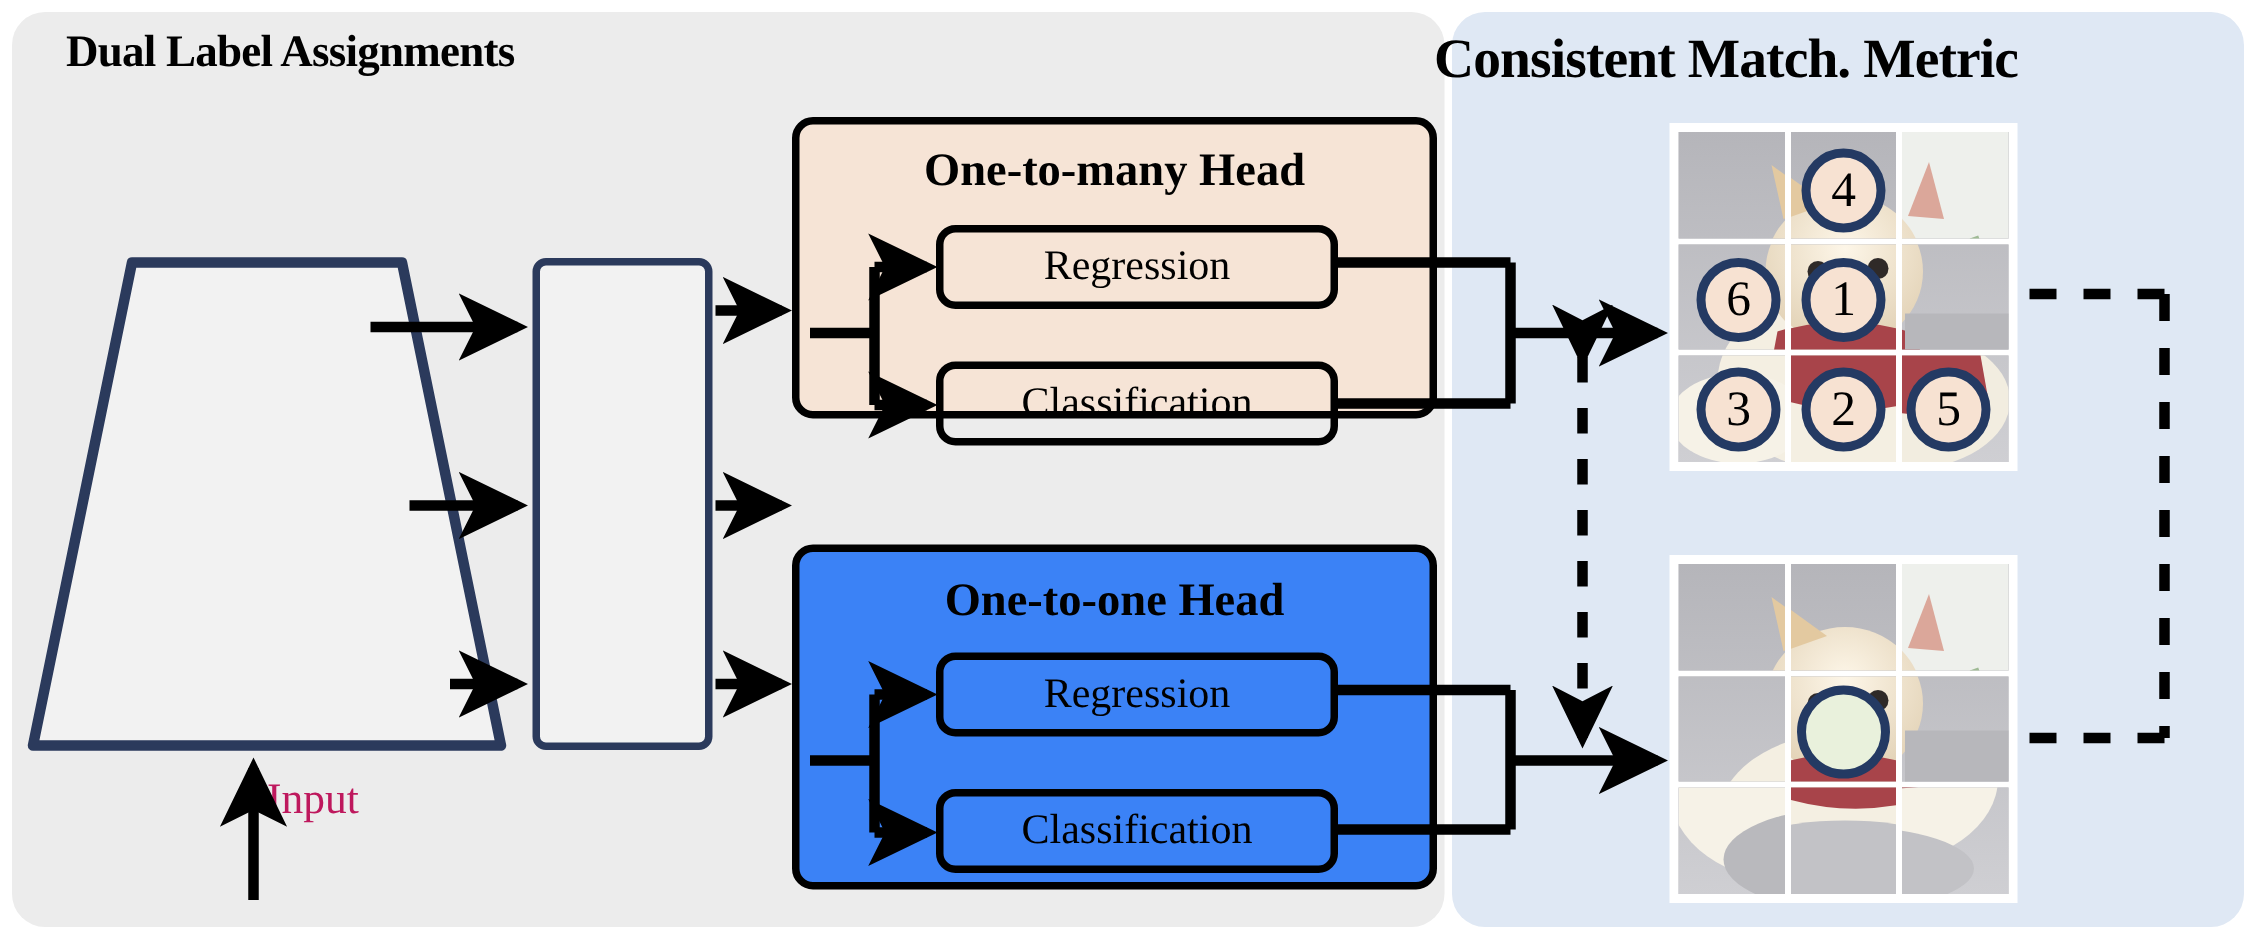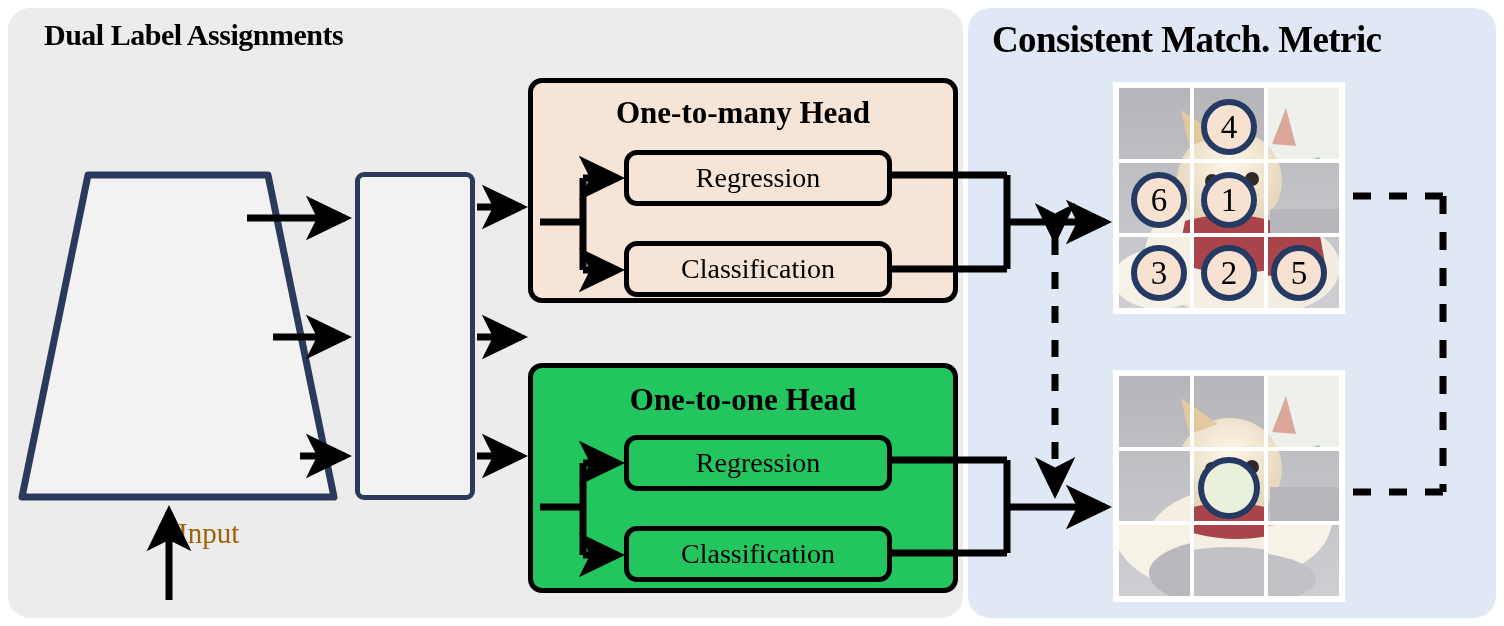--- a/index.html
+++ b/index.html
@@ -6,40 +6,40 @@
   body{width:1504px;height:626px;overflow:hidden;font-family:"Liberation Serif",serif;}
   #stage{position:relative;width:1504px;height:626px;}
 
   .panel{position:absolute;border-radius:22px;}
   #panel-left{left:8px;top:8px;width:955px;height:610px;background:#ececec;}
   #panel-right{left:968px;top:8px;width:528px;height:610px;background:#dfe8f4;}
 
   .panel-title{position:absolute;font-weight:bold;color:#000;
     font-family:"Liberation Serif",serif;white-space:nowrap;}
   #title-left{left:44px;top:18px;font-size:30px;letter-spacing:-0.5px;}
-  #title-right{left:992px;top:18px;font-size:37px;letter-spacing:-0.6px;}
+  #title-right{left:956px;top:18px;font-size:37px;letter-spacing:-0.6px;}
 
   
   #backbone-shape{position:absolute;left:18px;top:171px;width:320px;height:330px;}
   #backbone-label{position:absolute;left:30px;top:318px;width:296px;text-align:center;
     font-size:35px;font-weight:bold;color:#000;font-family:"Liberation Serif",serif;}
 
   
   #pan-box{position:absolute;left:355px;top:172px;width:120px;height:328px;
     background:#f2f2f2;border:5px solid #2b3a5c;border-radius:9px;box-sizing:border-box;}
   #pan-label{position:absolute;left:355px;top:317px;width:120px;text-align:center;
     font-size:35px;font-weight:bold;color:#000;font-family:"Liberation Serif",serif;}
 
-  #input-label{position:absolute;left:178px;top:517px;font-size:29px;color:#a16207;
+  #input-label{position:absolute;left:178px;top:517px;font-size:29px;color:#be185d;
     font-family:"Liberation Serif",serif;}
 
   
   .head-box{position:absolute;border:5px solid #000;border-radius:14px;box-sizing:border-box;}
-  #head-otm{left:528px;top:78px;width:430px;height:225px;background:#f6e4d6;}
-  #head-oto{left:528px;top:363px;width:430px;height:230px;background:#22c55e;}
+  #head-otm{left:528px;top:78px;width:430px;height:201px;background:#f6e4d6;}
+  #head-oto{left:528px;top:363px;width:430px;height:230px;background:#3b82f6;}
   .head-title{position:absolute;width:100%;text-align:center;font-size:31px;
     font-weight:bold;color:#000;font-family:"Liberation Serif",serif;white-space:nowrap;}
   #head-otm .head-title{top:12px;}
   #head-oto .head-title{top:14px;}
 
   .sub-box{position:absolute;border:5px solid #000;border-radius:13px;box-sizing:border-box;
     display:flex;align-items:center;justify-content:center;font-size:28px;color:#000;
     font-family:Liberation Serif, serif;background:transparent;}
   #otm-reg{left:624px;top:150px;width:268px;height:56px;}
   #otm-cls{left:624px;top:241px;width:268px;height:56px;}

